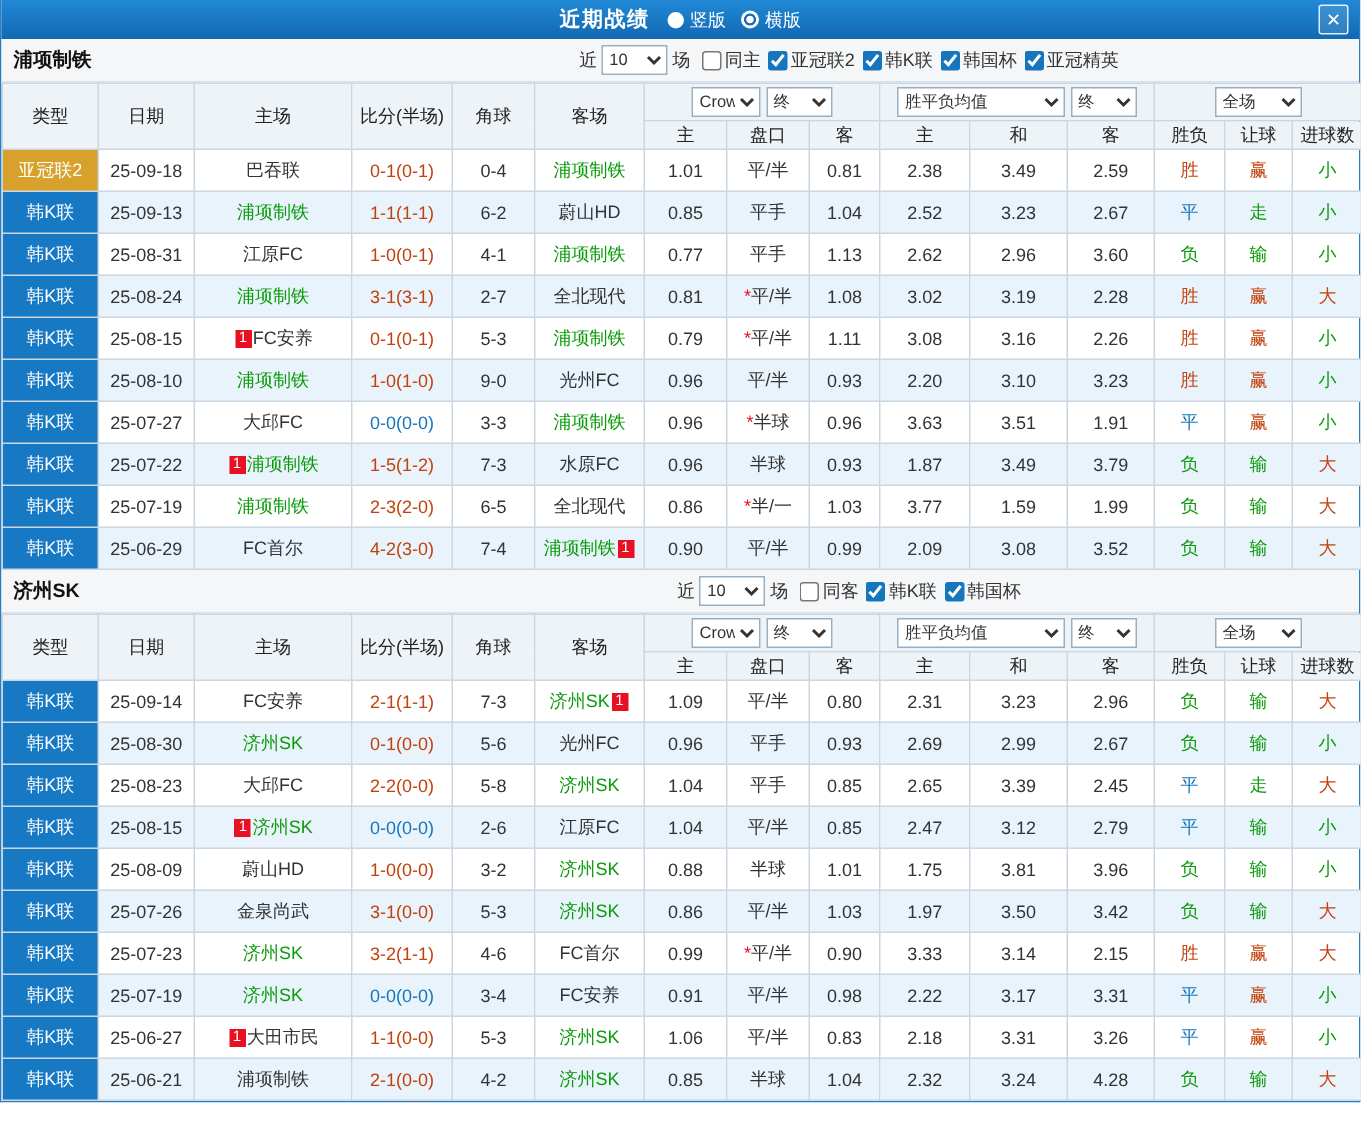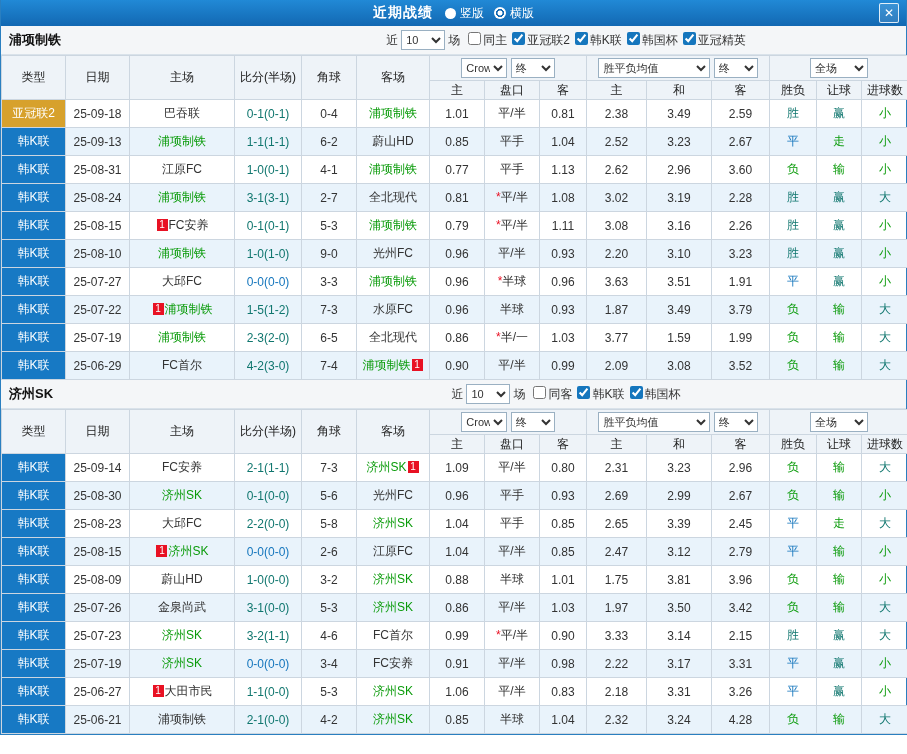--- a/index.html
+++ b/index.html
@@ -38,39 +38,39 @@
     display:flex; align-items:center; height:29px;
     background:#f4f6f8; border-bottom:1px solid #d9e2ea; padding:0 8px;
   }
   .team-name { font-weight:bold; font-size:13px; color:#111; min-width:225px; }
   .filters { flex:1; display:flex; align-items:center; justify-content:center; gap:3px; }
   .filters select, thead select {
     font-size:11px; height:20px; border:1px solid #9ab0c2; background:#fff; color:#333;
     font-family:"Liberation Sans","DejaVu Sans",sans-serif;
   }
   .checkbox-list { display:inline-flex; align-items:center; }
-  .fcheck { display:inline-flex; align-items:flex-start; margin-left:5px; cursor:pointer; }
+  .fcheck { display:inline-flex; align-items:center; margin-left:5px; cursor:pointer; }
   input[type=checkbox] { width:13px; height:13px; margin:0 2px 0 0; accent-color:#1576bd; }
 
   
   table.stats { width:100%; border-collapse:collapse; table-layout:fixed; }
   th,td {
     border:1px solid #ccd6e0; text-align:center; padding:0;
     overflow:hidden; white-space:nowrap;
   }
   thead th { background:#eef3f8; font-weight:normal; color:#222; }
   tr.h1 th { height:25px; }
   tr.h2 th { height:19px; }
   tbody td { height:28px; }
   tbody tr:nth-child(even) { background:#e9f3fb; }
   td.type-cell { color:#fff; }
   td.t-blue { background:#1779c4; }
   td.t-gold { background:#d7a12c; }
 
-  .c-red   { color:#0f766e; }
+  .c-red   { color:#c2410c; }
   .c-green { color:#0a9b0a; }
   .c-blue  { color:#1576bd; }
   .c-black { color:#333; }
   .team.hl { color:#0a9b0a; }
   .card-badge {
     display:inline-block; background:#e81123; color:#fff;
     font-size:10px; line-height:12px; width:11px; height:12px;
     margin:0 1px; vertical-align:1px;
   }
   .star { color:#e81123; }

